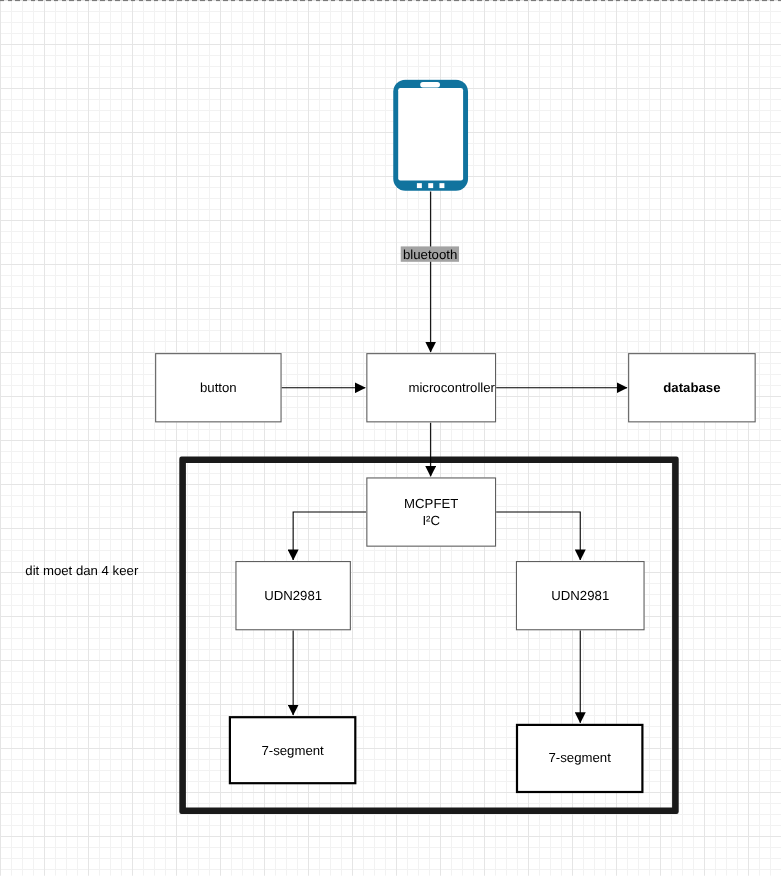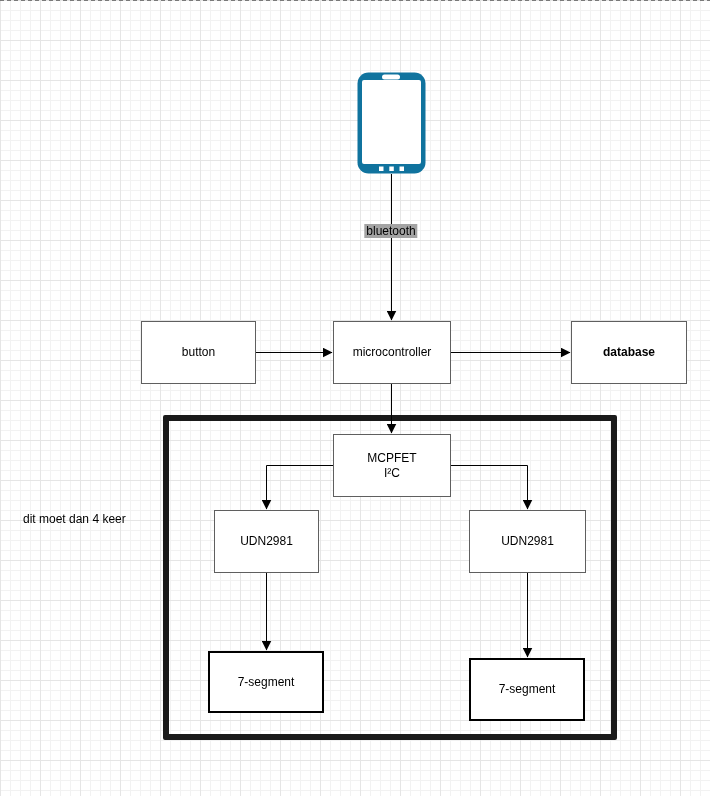--- a/index.html
+++ b/index.html
@@ -39,21 +39,21 @@
   }
   .node.seg{border:2px solid var(--segment-border);}
   .group-frame{
     position:absolute;left:163px;top:415px;width:454px;height:325px;
     border:6px solid var(--group-border);
     border-radius:2px;
     background:transparent;
   }
   
   .n-button{left:93px;top:321px;width:115px;height:63px;margin-left:48px;}
-  .n-micro{left:333px;top:321px;width:118px;height:63px;}
+  .n-micro{left:333px;top:321px;width:118px;height:63px;justify-content:flex-end;}
   .n-db{left:571px;top:321px;width:116px;height:63px;font-weight:bold;}
   .n-mcpfet{left:333px;top:434px;width:118px;height:63px;}
   .n-udn-left{left:214px;top:510px;width:105px;height:63px;}
   .n-udn-right{left:469px;top:510px;width:117px;height:63px;}
   .n-seg-left{left:208px;top:651px;width:116px;height:62px;}
   .n-seg-right{left:469px;top:658px;width:116px;height:63px;}
   .phone{position:absolute;left:357px;top:72px;width:69px;height:102px;}
   .edge-label{
     position:absolute;left:391px;top:224px;
     transform:translateX(-50%);

